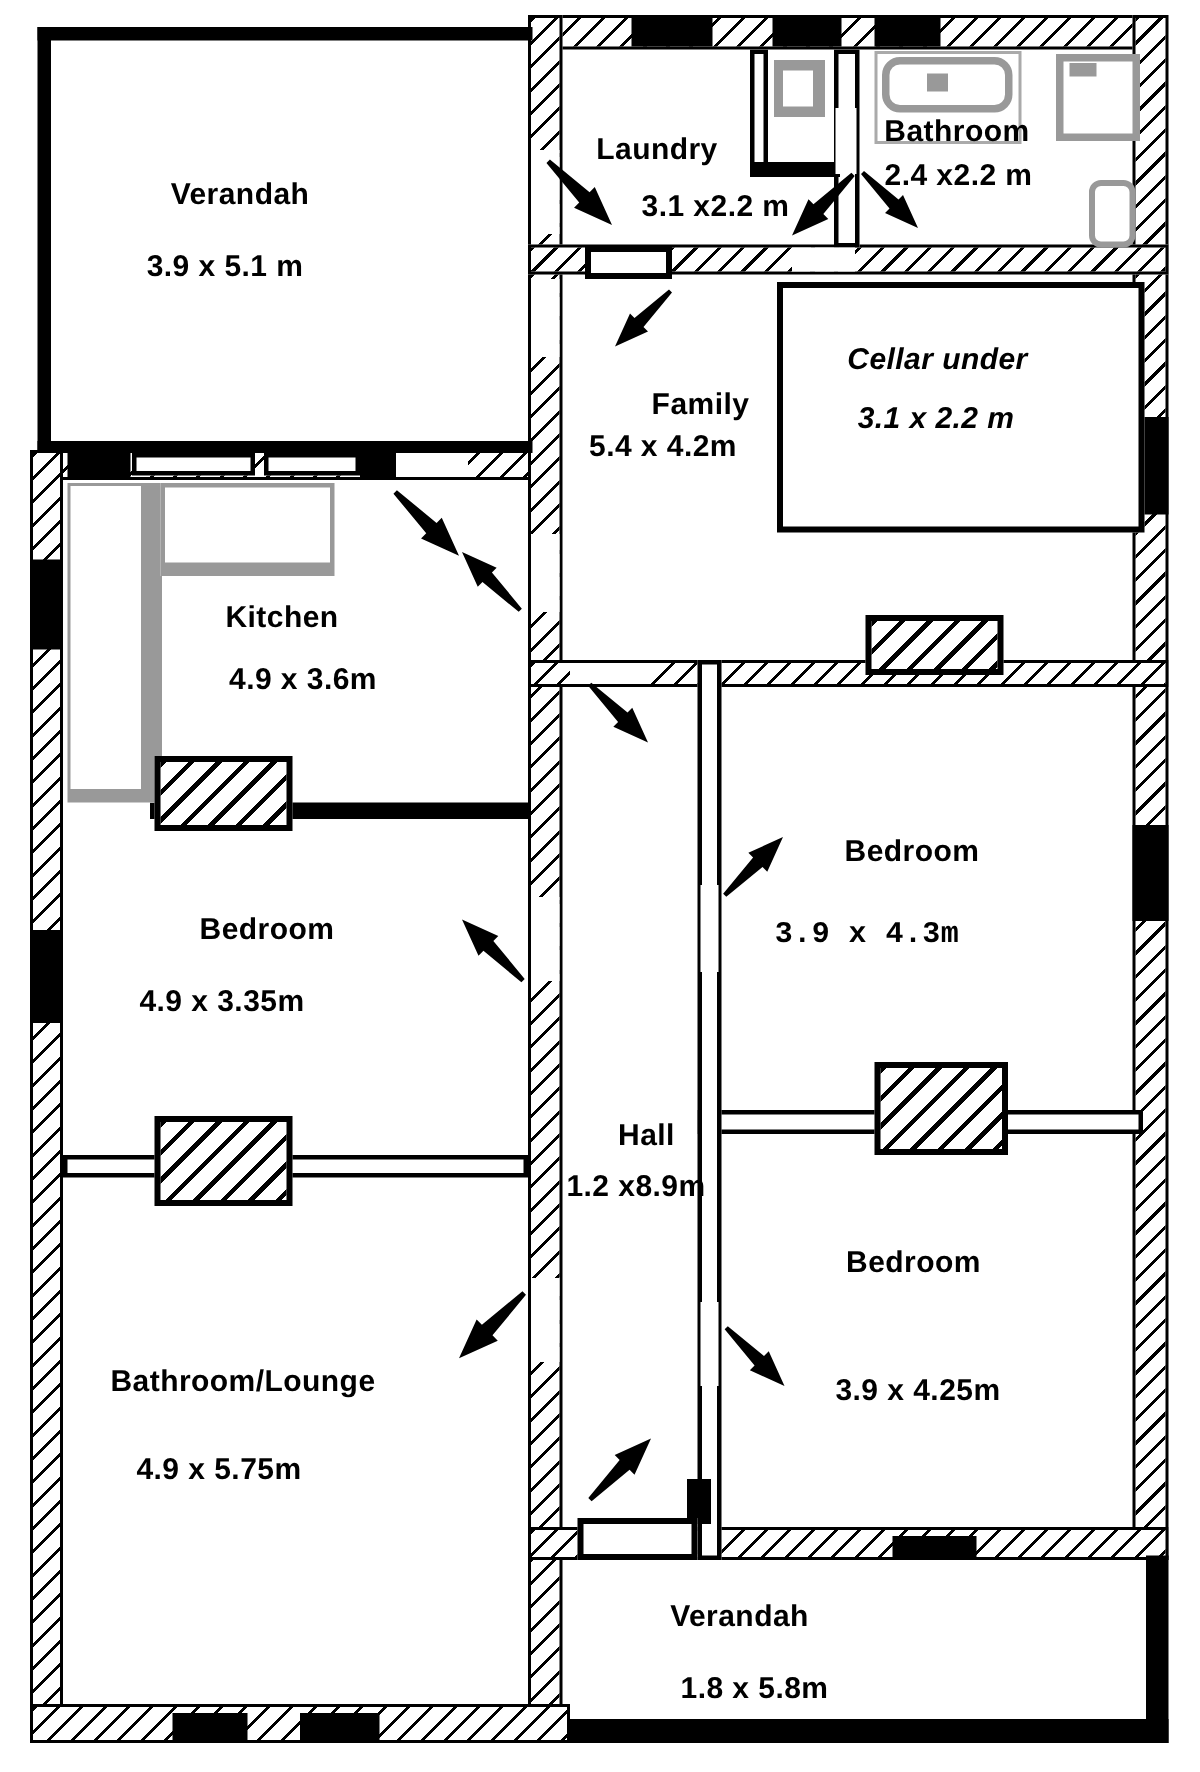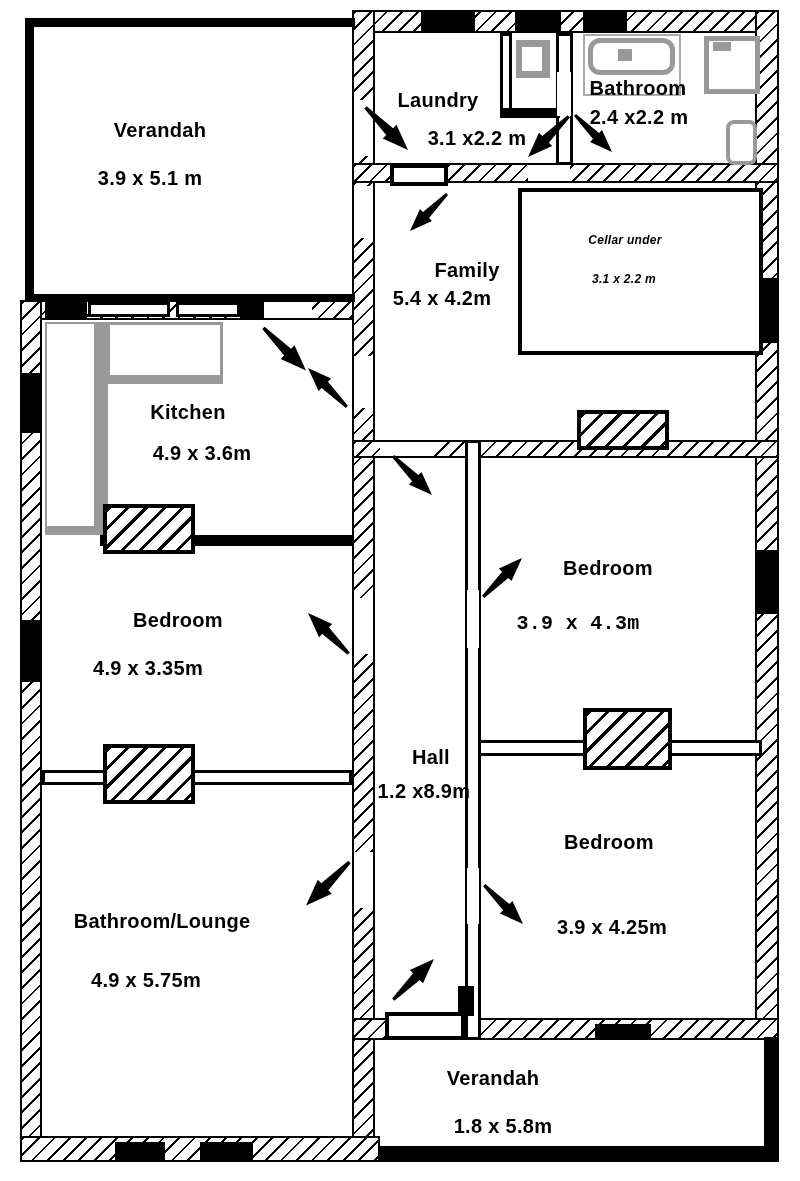--- a/index.html
+++ b/index.html
@@ -12,21 +12,21 @@
   .win{position:absolute;background:#000;}
   .open{position:absolute;background:#fff;}
   .step{position:absolute;box-sizing:border-box;background:#fff;border:4px solid #000;}
   .chim{position:absolute;box-sizing:border-box;border:4px solid #000;
         background:#fff;background-image:repeating-linear-gradient(135deg,#000 0 3px,transparent 3px 13px);}
   .door{position:absolute;}
   .door svg{display:block;width:100%;height:100%;fill:#000;}
   .fx svg{transform:scaleX(-1);} .fy svg{transform:scaleY(-1);} .fxy svg{transform:scale(-1,-1);}
   .t{position:absolute;transform:translate(-50%,-50%);font-weight:bold;font-size:20px;
      line-height:1;color:#000;white-space:nowrap;letter-spacing:.3px;}
-  .t.it{font-style:italic;font-size:12px;}
+  .t.it{font-style:italic;font-size:20px;}
   .fixt{position:absolute;box-sizing:border-box;background:#fff;border:5px solid #999;}
   .gry{position:absolute;background:#999;}
   .cellar{position:absolute;box-sizing:border-box;border:4px solid #000;background:#fff;}
 </style>
 </head>
 <body>
 
 <div id="plan">
 
   <div class="wall" style="left:352px;top:10px;width:426px;height:23px;"></div>

